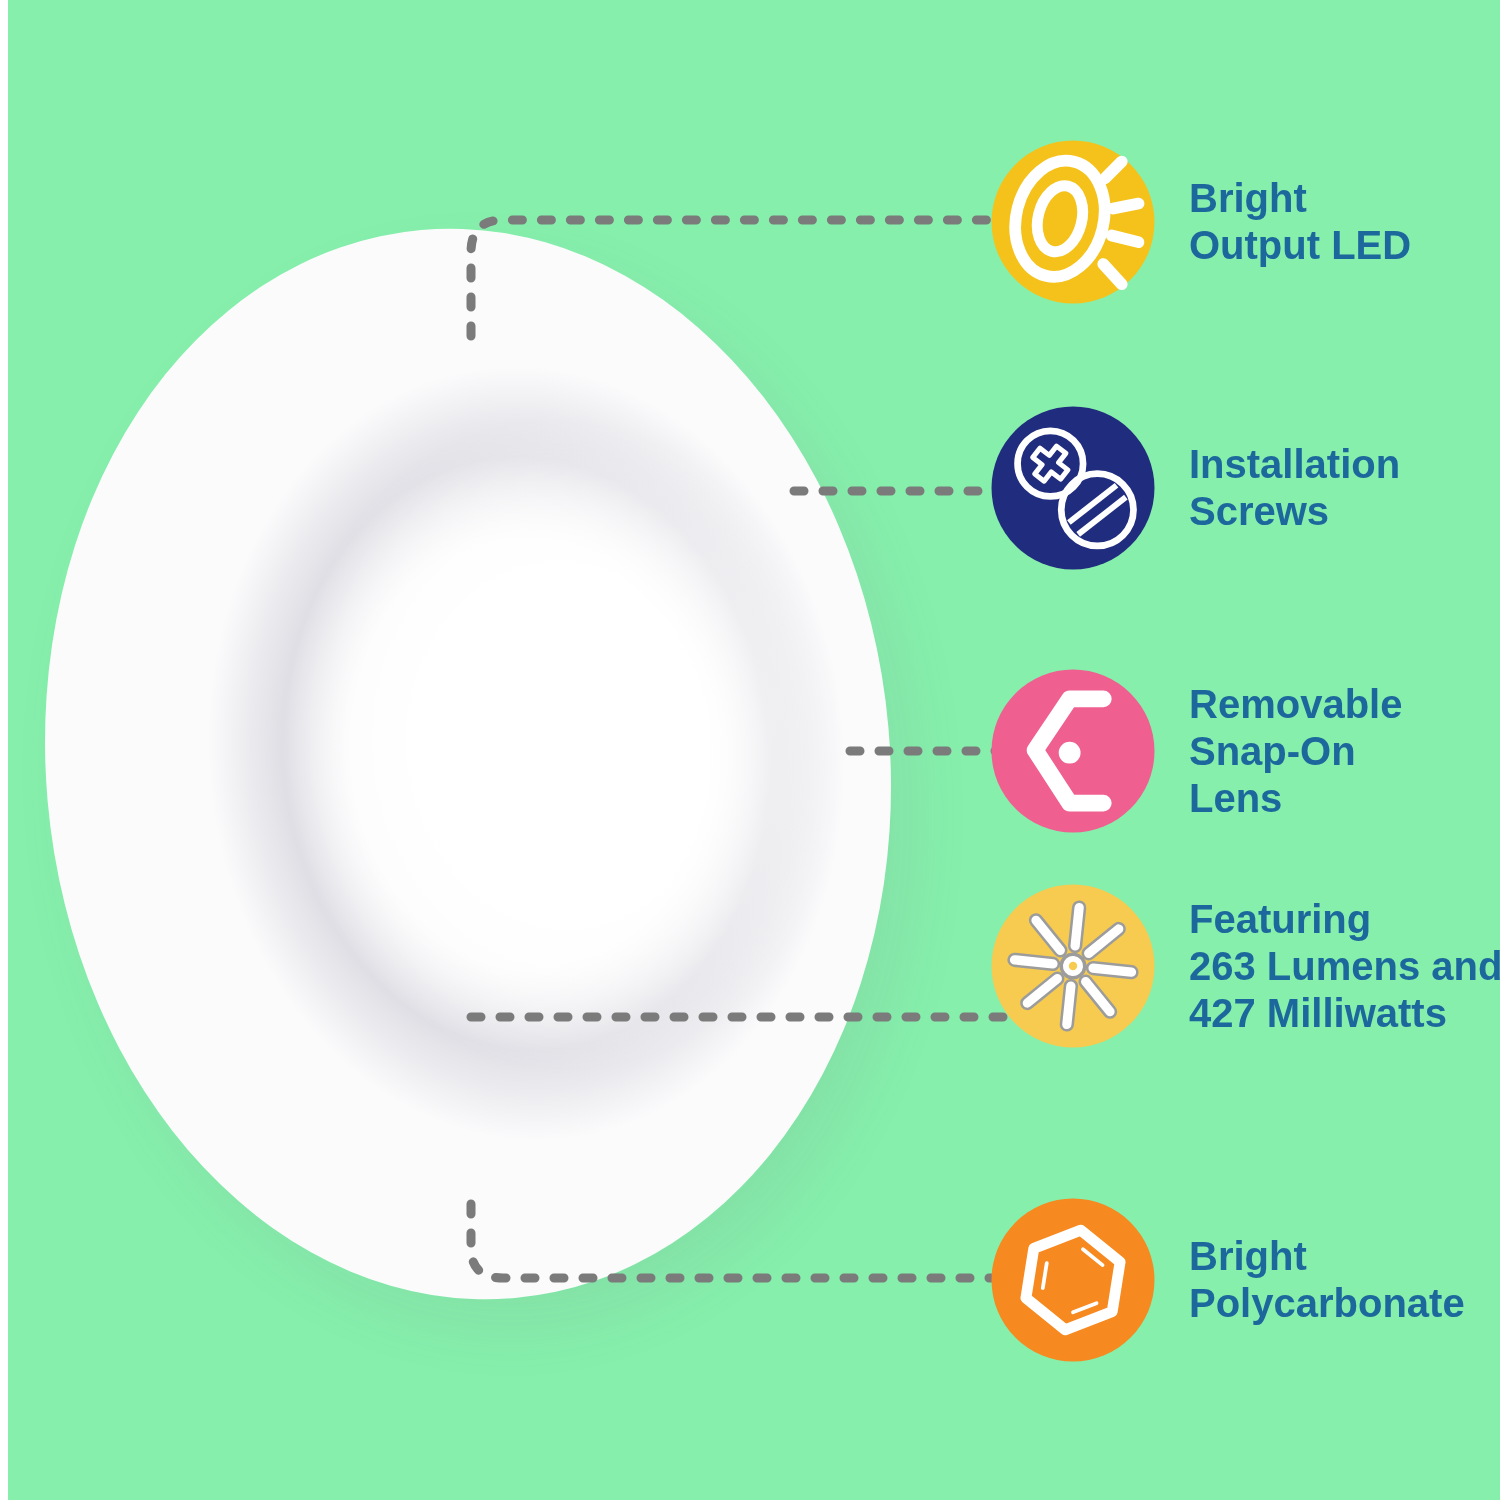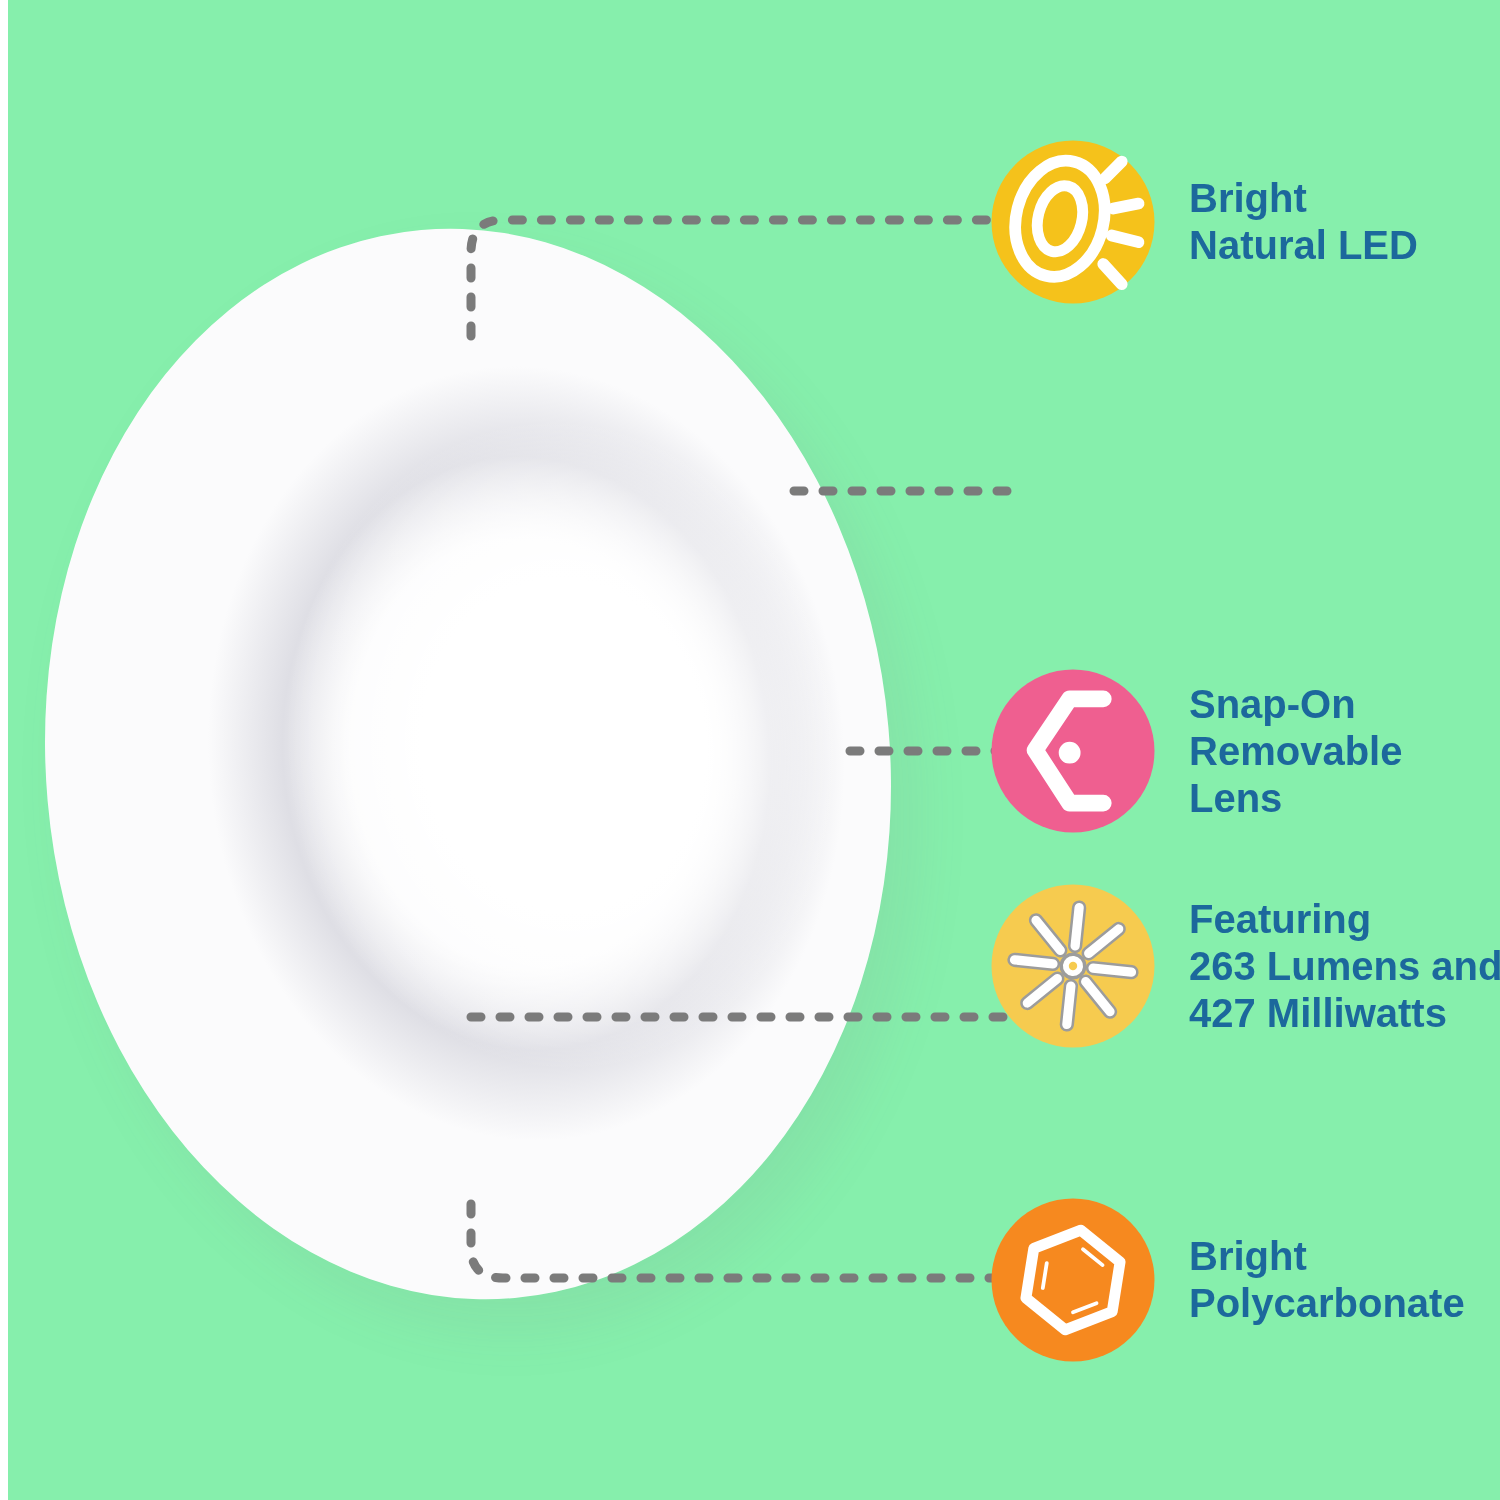--- a/index.html
+++ b/index.html
@@ -88,34 +88,52 @@
       </g>
       <g stroke="#ffffff" stroke-width="14" stroke-linecap="round">
         <line x1="38" y1="-52" x2="58" y2="-72"></line>
         <line x1="48" y1="-16" x2="78" y2="-22"></line>
         <line x1="46" y1="16" x2="78" y2="24"></line>
         <line x1="36" y1="50" x2="58" y2="74"></line>
       </g>
     </svg>
     <div class="label">
       <span>Bright</span>
-      <span>Natural LED</span>
+      <span>Output LED</span>
     </div>
   </div>
 
+  <div class="feature f2">
+    <svg class="icon" viewBox="-100 -100 200 200">
+      <circle r="97" fill="#202C7D"></circle>
+      <g fill="none" stroke="#ffffff">
+        <circle cx="-27" cy="-29" r="39" stroke-width="8"></circle>
+        <path d="M-7,-21 L7,-21 L7,-7 L21,-7 L21,7 L7,7 L7,21 L-7,21 L-7,7 L-21,7 L-21,-7 L-7,-7 Z" transform="translate(-27,-29) rotate(38)" stroke-width="6" stroke-linejoin="round"></path>
+        <circle cx="29" cy="26" r="43" stroke-width="8"></circle>
+        <g transform="translate(29,26) rotate(-38)" stroke-width="7">
+          <line x1="-36" y1="-9" x2="36" y2="-9"></line>
+          <line x1="-36" y1="9" x2="36" y2="9"></line>
+        </g>
+      </g>
+    </svg>
+    <div class="label">
+      <span>Installation</span>
+      <span>Screws</span>
+    </div>
+  </div>
 
   <div class="feature f3">
     <svg class="icon" viewBox="-100 -100 200 200">
       <circle r="97" fill="#EF5F90"></circle>
       <path d="M36,-62 L-4,-62 L-45,-1 L-4,62 L36,62" fill="none" stroke="#ffffff" stroke-width="20" stroke-linecap="round" stroke-linejoin="round"></path>
       <circle cx="-4" cy="2" r="13" fill="#ffffff"></circle>
     </svg>
     <div class="label">
+      <span>Removable</span>
       <span>Snap-On</span>
-      <span>Removable</span>
       <span>Lens</span>
     </div>
   </div>
 
   <div class="feature f4">
     <svg class="icon" viewBox="-100 -100 200 200">
       <circle r="97" fill="#F6CB4F"></circle>
       <g transform="rotate(6)">
         <g stroke="#9c9c9c" stroke-width="17" stroke-linecap="round">
           <line x1="0" y1="-24" x2="0" y2="-70"></line>

